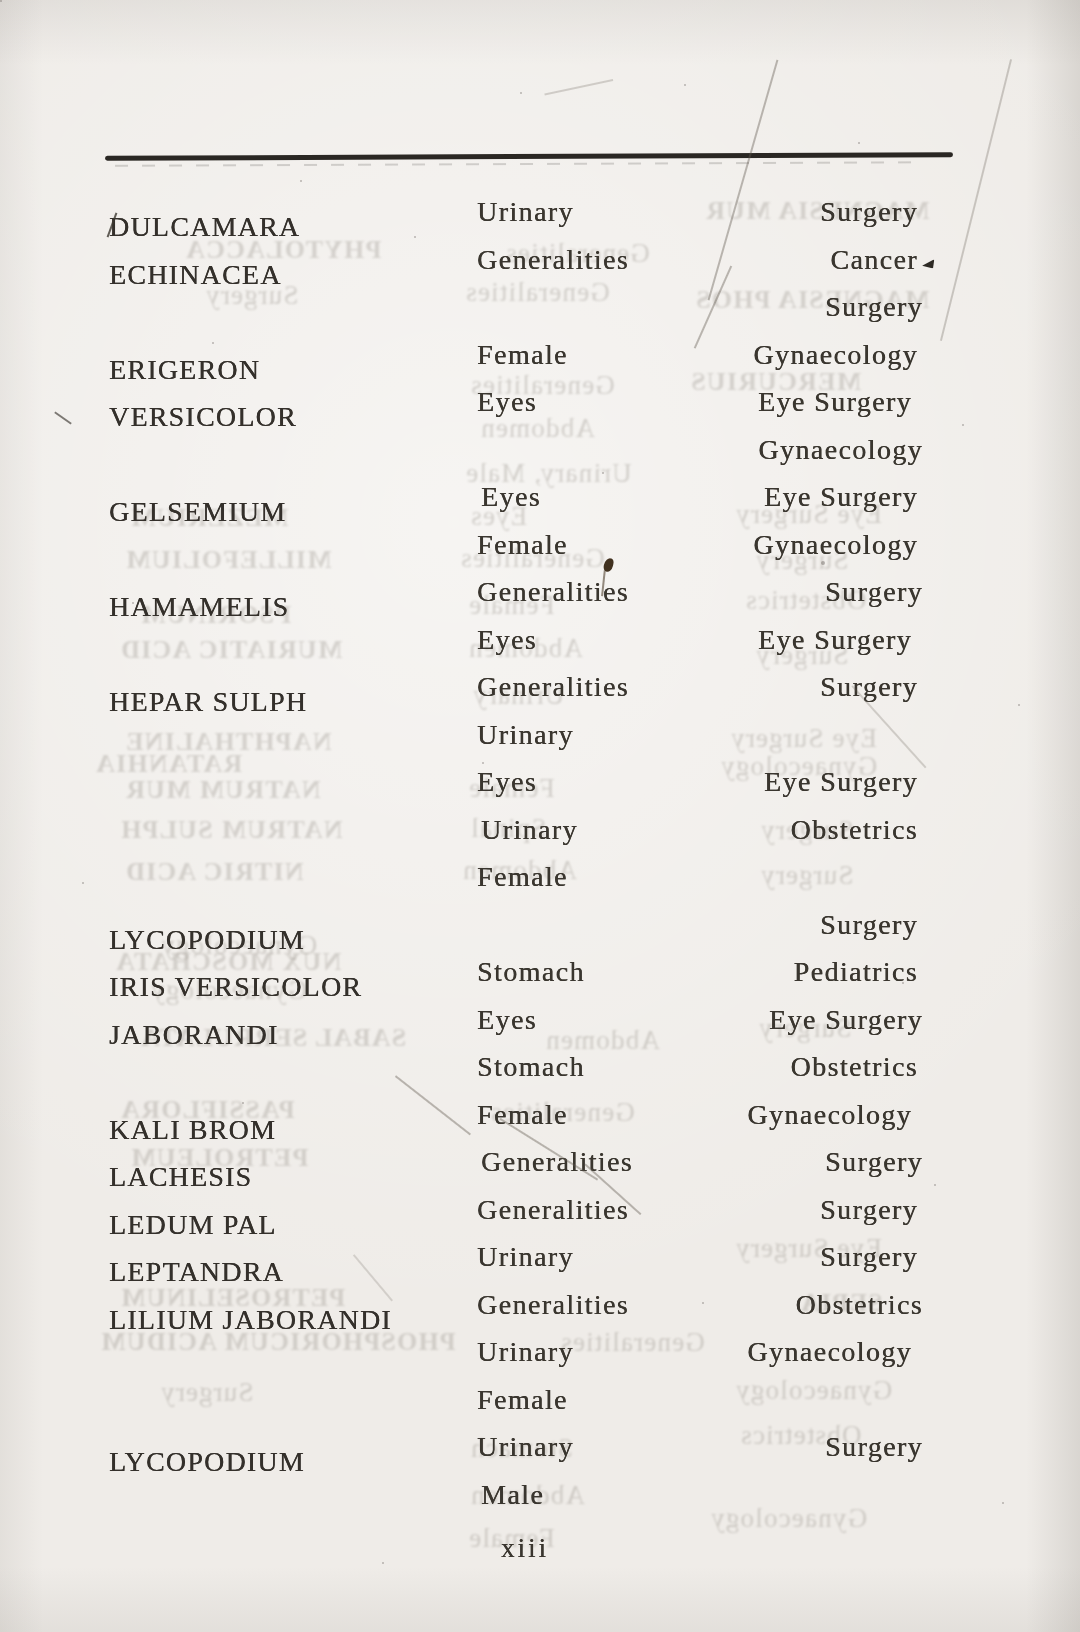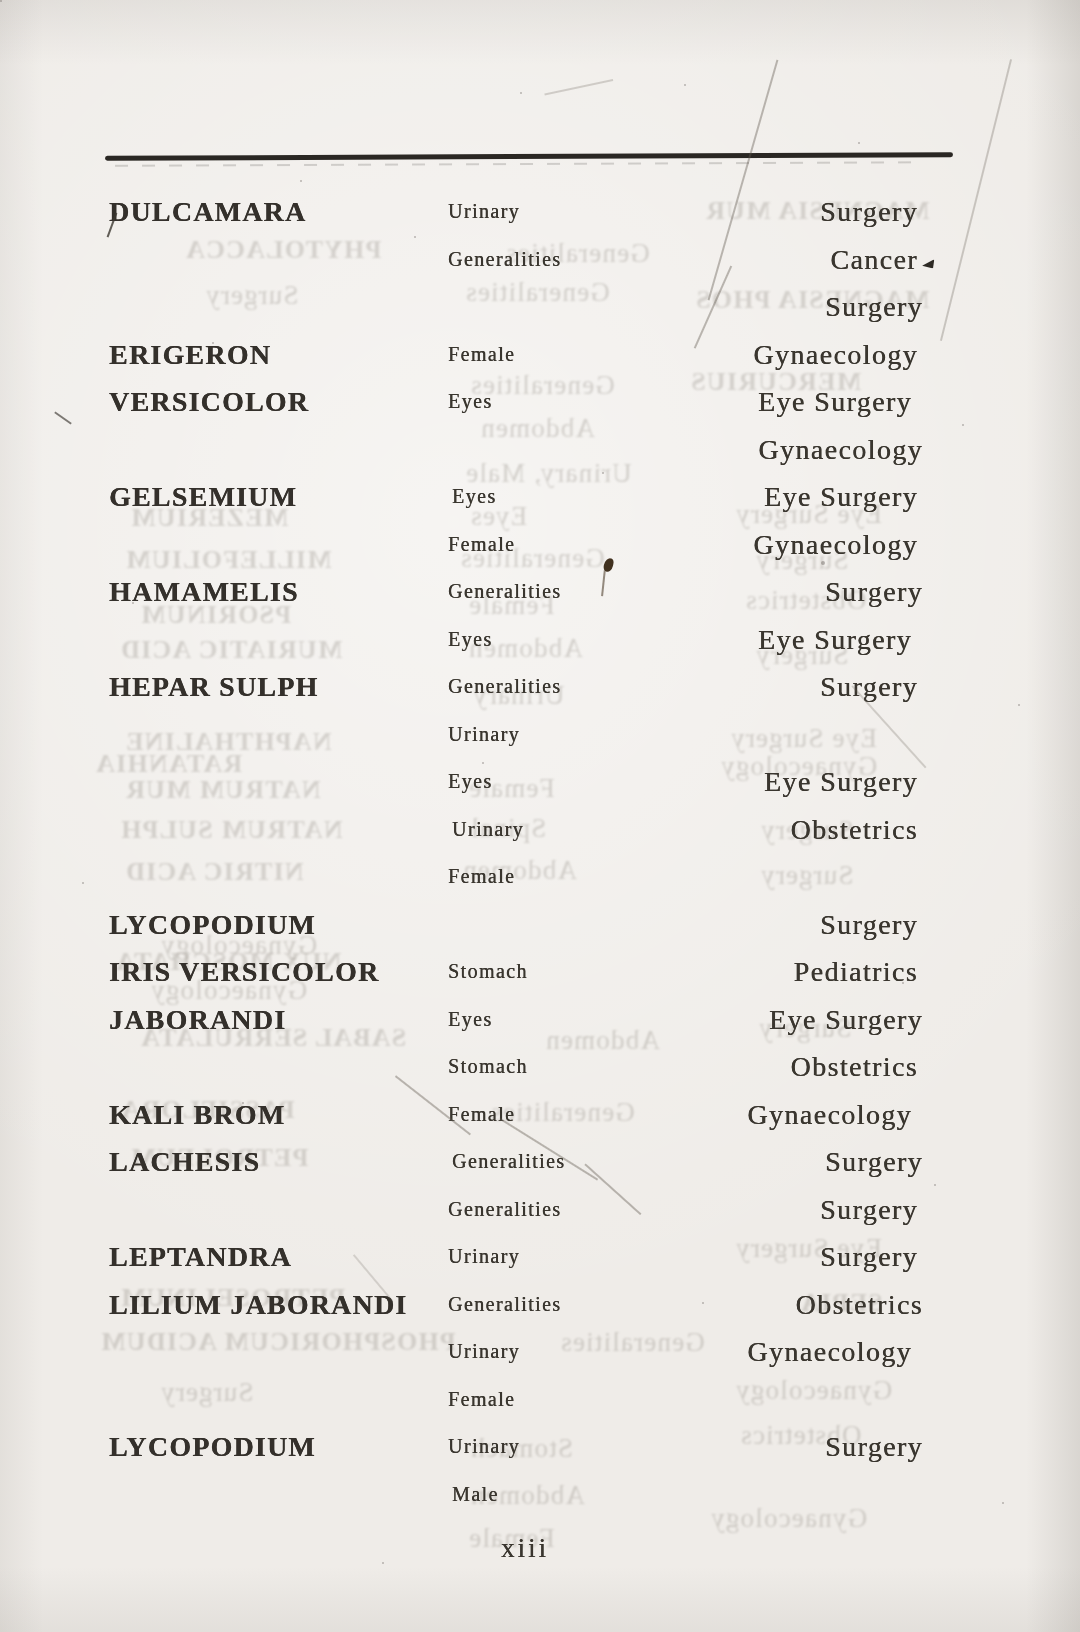--- a/index.html
+++ b/index.html
@@ -30,25 +30,26 @@
   .rule::after{
     content:"";position:absolute;left:10px;right:34px;top:9px;height:2px;
     background:repeating-linear-gradient(90deg, rgba(42,39,35,.5) 0 13px, rgba(42,39,35,0) 13px 27px);
     opacity:.35;filter:blur(.4px);
   }
   
   .table{position:absolute;left:0;top:188px;right:0;}
   .row{position:relative;height:47.5px;}
   .cell{position:absolute;line-height:47.5px;white-space:nowrap;}
   .remedy{
-    left:109px;font-weight:700;font-size:28px;letter-spacing:1.2px;color:var(--ink);
+    left:109px;font-weight:400;font-size:28px;letter-spacing:1.2px;color:var(--ink);
     text-shadow:.25px 0 0 currentColor;
+    margin-top:15px;
   }
   .region{
-    left:448px;font-size:20px;letter-spacing:1.4px;color:#3a362f;
+    left:477px;font-size:28px;letter-spacing:1.4px;color:#3a362f;
     text-shadow:.35px 0 0 currentColor;
   }
   .specialty{
     right:162px;text-align:center;font-size:28px;letter-spacing:1.4px;color:#3a362f;
     text-shadow:.35px 0 0 currentColor;
   }
   .row:nth-child(3n) .specialty{transform:translateX(5px);}
   .row:nth-child(5n) .specialty{transform:translateX(-6px);}
   .row:nth-child(7n) .region{transform:translateX(4px);}
   
@@ -155,20 +156,21 @@
   <div class="rule"></div>
 
   <div class="table">
   <div class="row">
     <span class="cell remedy">DULCAMARA</span>
     <span class="cell region">Urinary</span>
     <span class="cell specialty">Surgery</span>
   </div>
 
   <div class="row">
+    <span class="cell remedy">ECHINACEA</span>
     <span class="cell region">Generalities</span>
     <span class="cell specialty">Cancer</span>
   </div>
 
   <div class="row">
     <span class="cell remedy"></span>
     <span class="cell region"></span>
     <span class="cell specialty">Surgery</span>
   </div>
 
@@ -272,20 +274,21 @@
     <span class="cell specialty">Gynaecology</span>
   </div>
 
   <div class="row">
     <span class="cell remedy">LACHESIS</span>
     <span class="cell region">Generalities</span>
     <span class="cell specialty">Surgery</span>
   </div>
 
   <div class="row">
+    <span class="cell remedy">LEDUM PAL</span>
     <span class="cell region">Generalities</span>
     <span class="cell specialty">Surgery</span>
   </div>
 
   <div class="row">
     <span class="cell remedy">LEPTANDRA</span>
     <span class="cell region">Urinary</span>
     <span class="cell specialty">Surgery</span>
   </div>
 

